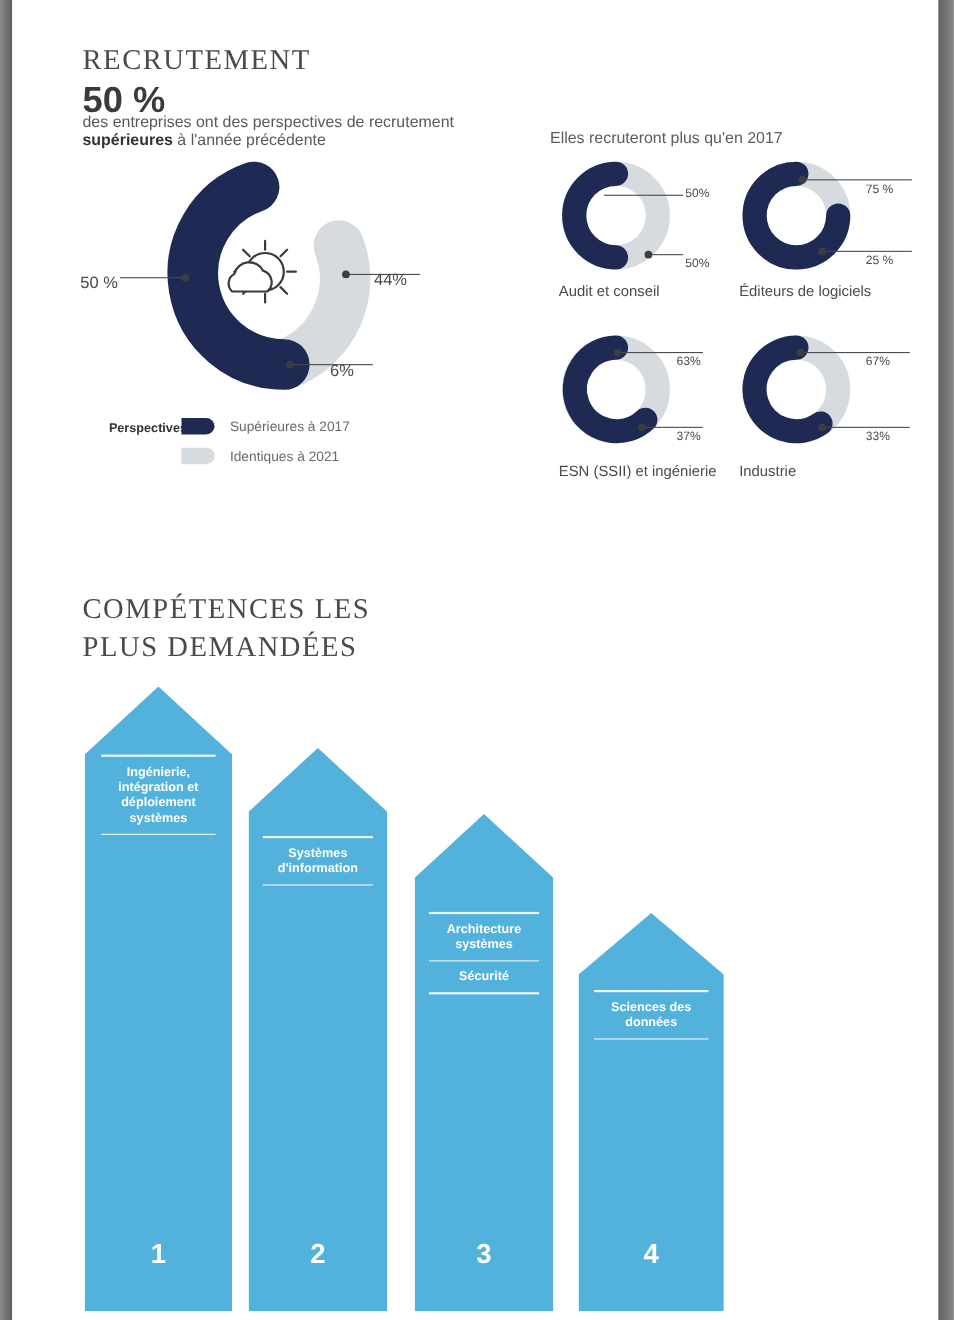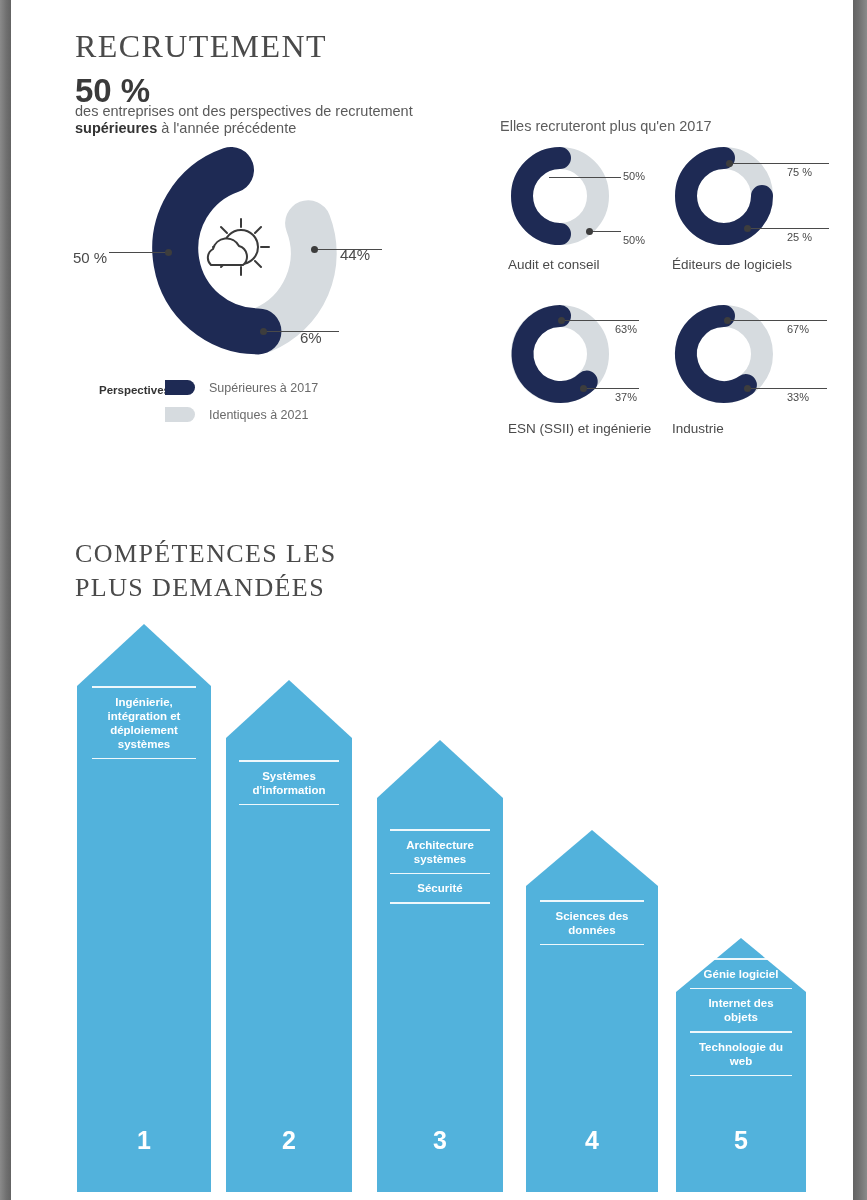--- a/index.html
+++ b/index.html
@@ -25,21 +25,21 @@
     background: linear-gradient(90deg,#636363 0%, #6f6f6f 40%, #8a8a8a 100%); }
 
   
   .sec-title {
     position: absolute;
     font-family: "Liberation Serif", serif;
     font-weight: 400;
     color: #4a4a4a;
     letter-spacing: 1.4px;
   }
-  #title-recrutement { left: 64px; top: 28px; font-size: 32px; }
+  #title-recrutement { left: 64px; top: 40px; font-size: 26px; }
   #title-competences { left: 64px; top: 537px; font-size: 26px; line-height: 34px; }
 
   
   #big-pct {
     position: absolute; left: 64px; top: 72px;
     font-size: 33px; font-weight: bold; color: #3a3a3a;
     letter-spacing: 0px;
   }
   #headline-sub {
     position: absolute; left: 64px; top: 103px;
@@ -276,32 +276,15 @@
       <div class="arrow-content" style="top:70px;">
         <div class="skill-block" style="width:104px;">
           <div class="skill-rule"></div>
           <div class="skill-text">Sciences des données</div>
           <div class="skill-rule"></div>
         </div>
       </div>
       <div class="arrow-num" style="top:296px;">4</div>
     </div>
 
-    <div class="arrow-col" style="left:665px; top:938px; width:130px; height:254px;">
-      <svg class="arrow-shape" width="130" height="254" viewBox="0 0 130 254">
-        <polygon points="65,0 130,54 130,254 0,254 0,54" fill="#52b2dc"></polygon>
-      </svg>
-      <div class="arrow-content" style="top:20px;">
-        <div class="skill-block" style="width:102px;">
-          <div class="skill-rule"></div>
-          <div class="skill-text">Génie logiciel</div>
-          <div class="skill-rule"></div>
-          <div class="skill-text">Internet des objets</div>
-          <div class="skill-rule"></div>
-          <div class="skill-text">Technologie du web</div>
-          <div class="skill-rule"></div>
-        </div>
-      </div>
-      <div class="arrow-num" style="top:188px;">5</div>
-    </div>
 
   </div>
 </div>
 
 </body></html>

